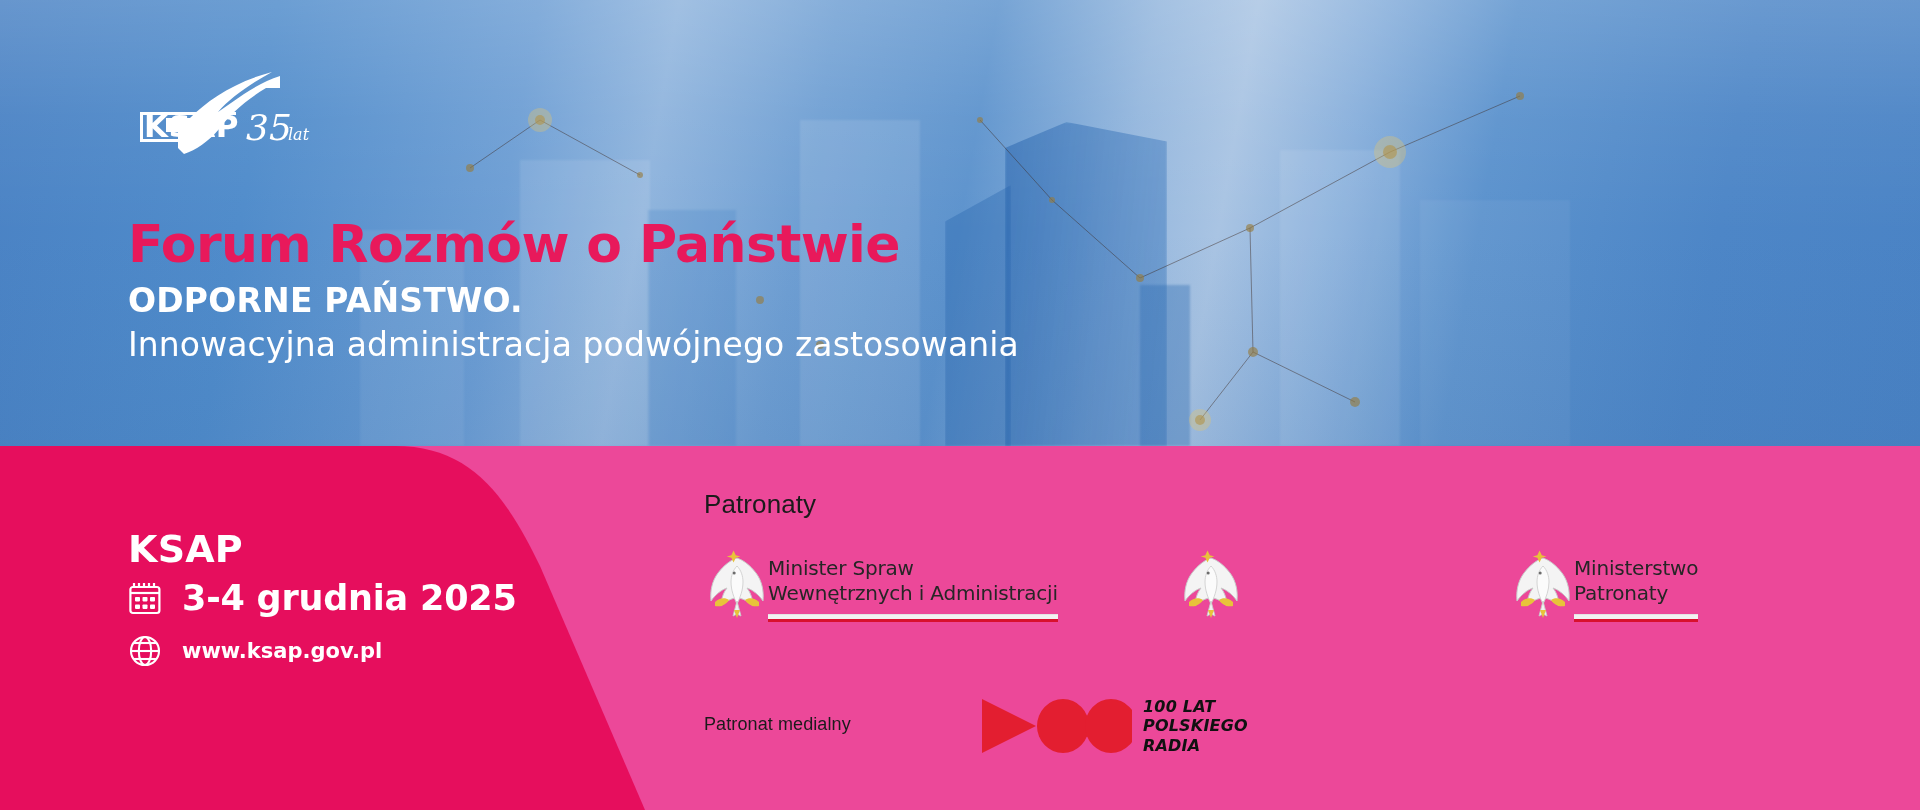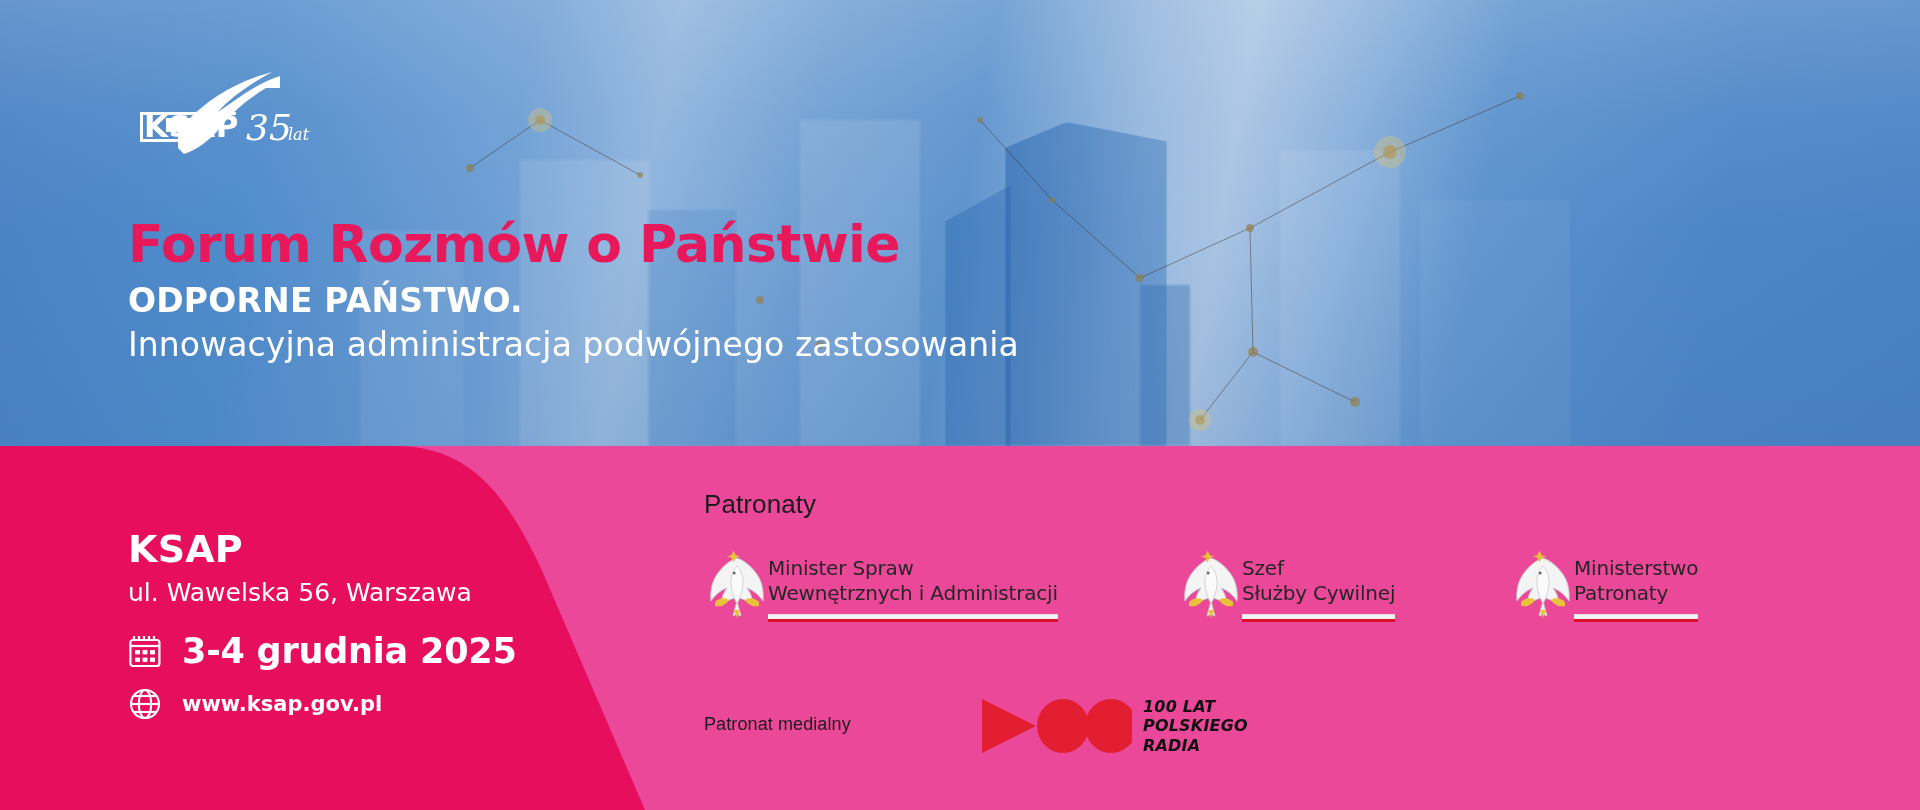--- a/index.html
+++ b/index.html
@@ -339,21 +339,20 @@
       <div id="event-title">Forum Rozmów o Państwie</div>
       <div id="event-subtitle-strong">ODPORNE PAŃSTWO.</div>
       <div id="event-subtitle-light">Innowacyjna administracja podwójnego zastosowania</div>
     </div>
   </div>
 
   <div id="pink-panel"></div>
 
   <div id="pink-content">
     <div id="venue-name">KSAP</div>
-    <div id="venue-address">ul. Wawelska 56, Warszawa</div>
 
     <div class="info-row">
       <svg class="glyph" width="34" height="36" viewBox="0 0 34 36">
         <g fill="none" stroke="#ffffff" stroke-width="2.2">
           <rect x="2.4" y="7" width="29" height="26" rx="2.5"></rect>
           <path d="M6 7 V3 M11 7 V3 M16 7 V3 M21 7 V3 M26 7 V3"></path>
           <path d="M2.4 13 H31.4"></path>
         </g>
         <g fill="#ffffff">
           <rect x="7" y="17" width="5" height="4.4" rx="0.8"></rect>
@@ -425,25 +424,20 @@
             <circle cx="28.2" cy="27" r="1.5" fill="#6d6d6d"></circle>
             <path d="M31 55 L27 70 L31 68 L35 70 Z" fill="#f2f2f2" stroke="#c9c9c9" stroke-width="0.9"></path>
             <path d="M23 3 L25.6 8.6 L31 10 L25.6 11.4 L23 17 L20.4 11.4 L15 10 L20.4 8.6 Z" transform="translate(8,2) scale(0.85)" fill="#e8c33a"></path>
             <path d="M9 56 C13 52 19 51 23 54 C20 59 14 61 9 60 Z" fill="#e8c33a"></path>
             <path d="M53 56 C49 52 43 51 39 54 C42 59 48 61 53 60 Z" fill="#e8c33a"></path>
             <circle cx="14" cy="57" r="3.3" fill="#e8c33a"></circle>
             <circle cx="48" cy="57" r="3.3" fill="#e8c33a"></circle>
             <path d="M28 64 L31 72 L34 64 Z" fill="#e8c33a"></path>
           </g>
         </svg>
-        <div class="patron-text">
-          <div class="patron-line">Szef</div>
-          <div class="patron-line">Służby Cywilnej</div>
-          <div class="flag-bar"></div>
-        </div>
       </div>
 
       <div id="patron-logo-2" class="patron-logo">
         <svg class="eagle" width="62" height="76" viewBox="0 0 62 76">
           <g>
             <path d="M31 12 C25 14 18 19 12 27 C6 35 4 45 5 55 C9 49 15 44 21 42
                      C17 47 15 54 15 60 C20 55 26 52 31 52 C36 52 42 55 47 60
                      C47 54 45 47 41 42 C47 44 53 49 57 55 C58 45 56 35 50 27
                      C44 19 37 14 31 12 Z" fill="#f4f4f4" stroke="#c9c9c9" stroke-width="1"></path>
             <path d="M31 20 C27 24 25 30 25 36 C25 44 28 52 31 58

